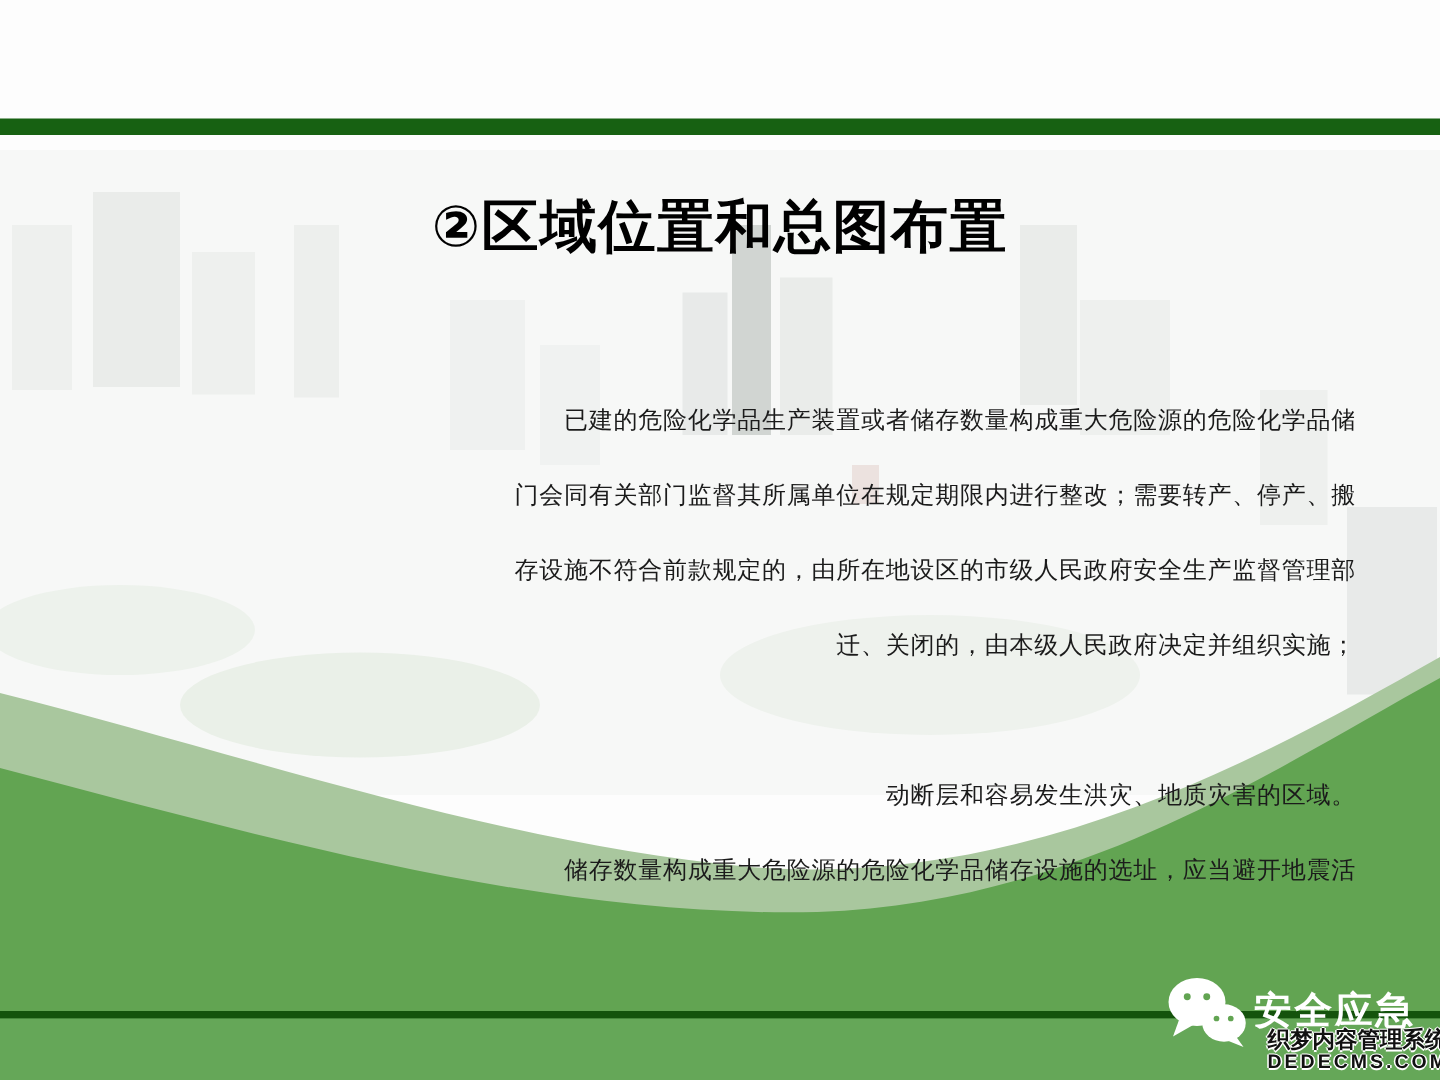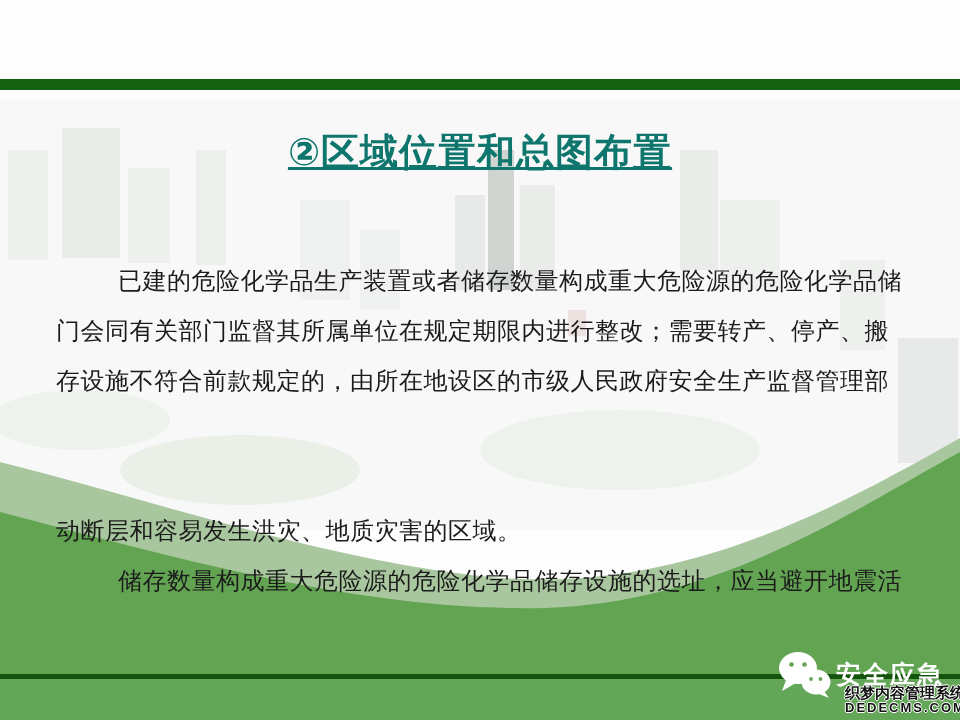--- a/index.html
+++ b/index.html
@@ -22,28 +22,28 @@
     position:absolute;left:0;top:674px;width:960px;height:5px;
     background:var(--divider-dark-green,#14530c);z-index:2;
   }
   .bottom-strip{
     position:absolute;left:0;top:679px;width:960px;height:41px;
     background:var(--wave-lower-green,#68a95c);opacity:.55;z-index:2;
   }
   .slide-title{
     position:absolute;left:0;top:126px;width:960px;height:52px;
     margin:0;text-align:center;font-size:38px;line-height:52px;
-    font-weight:700;color:#0f766e;letter-spacing:1px;z-index:4;
+    font-weight:700;color:#000000;letter-spacing:1px;z-index:4;
     white-space:nowrap;
-    text-decoration:underline;
   }
   .para{
-    position:absolute;left:56px;width:860px;z-index:4;
-    font-size:24px;line-height:50px;color:var(--body-text,#1b1b1b);
+    position:absolute;left:44px;width:860px;z-index:4;
+    font-size:16px;line-height:50px;color:var(--body-text,#1b1b1b);
     letter-spacing:.5px;
+    text-align:right;
   }
   .para .line{white-space:nowrap;}
   .para .indent{padding-left:62px;}
   #para1{top:256px;}
   #para2{top:506px;}
   
   .footer{position:absolute;z-index:5;}
   #wechat-icon{left:778px;top:650px;width:54px;height:48px;}
   .brand-label{
     position:absolute;left:836px;top:660px;z-index:5;
@@ -93,20 +93,21 @@
 <div class="top-bar"></div>
 <div class="divider-line"></div>
 <div class="bottom-strip"></div>
 
 <h1 class="slide-title">②区域位置和总图布置</h1>
 
 <div id="para1" class="para">
   <div class="line indent">已建的危险化学品生产装置或者储存数量构成重大危险源的危险化学品储</div>
   <div class="line">门会同有关部门监督其所属单位在规定期限内进行整改；需要转产、停产、搬</div>
   <div class="line">存设施不符合前款规定的，由所在地设区的市级人民政府安全生产监督管理部</div>
+  <div class="line">迁、关闭的，由本级人民政府决定并组织实施；</div>
 </div>
 
 <div id="para2" class="para">
   <div class="line">动断层和容易发生洪灾、地质灾害的区域。</div>
   <div class="line indent">储存数量构成重大危险源的危险化学品储存设施的选址，应当避开地震活</div>
 </div>
 
 <svg id="wechat-icon" class="footer" viewBox="0 0 54 48" aria-hidden="true">
   <ellipse cx="20" cy="18" rx="19" ry="16" fill="#ffffff"></ellipse>
   <polygon points="8,30 4,41 18,33" fill="#ffffff"></polygon>

